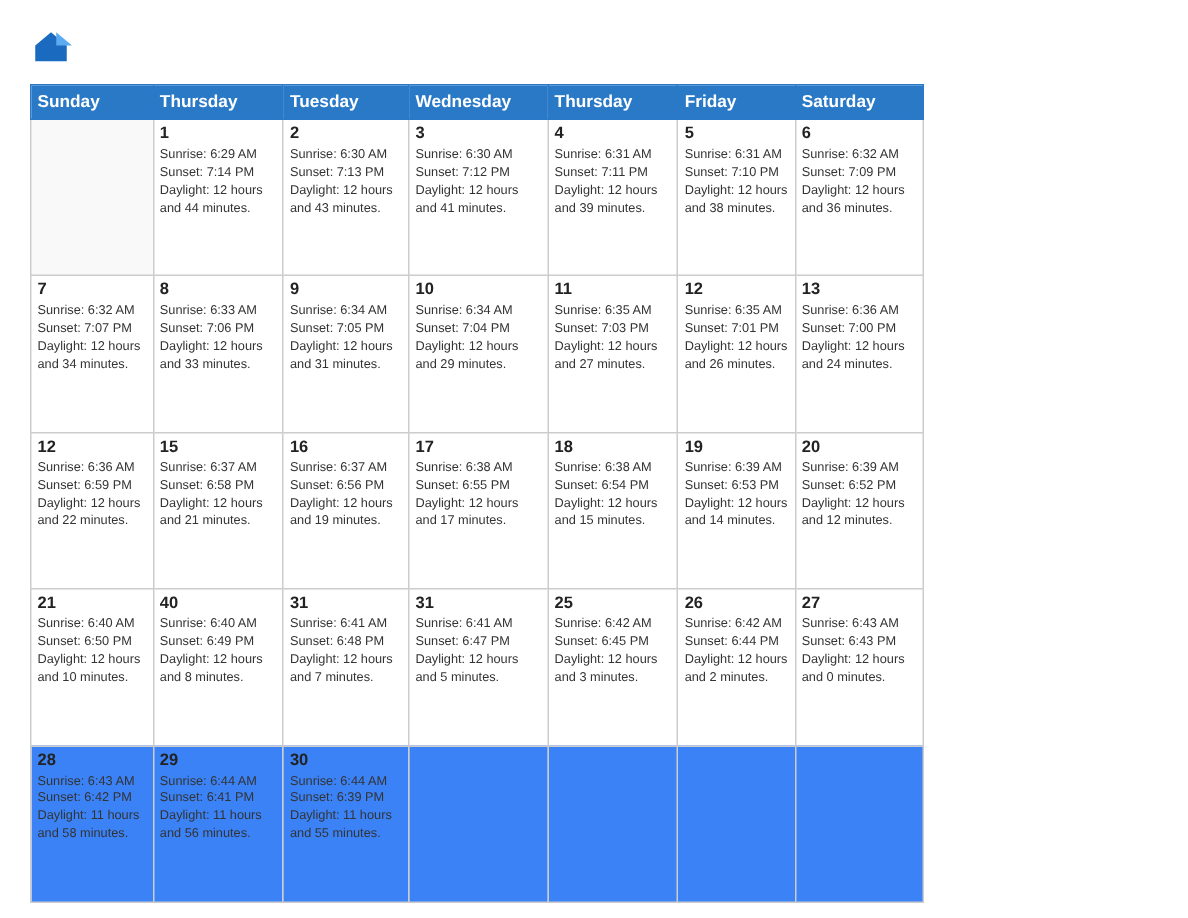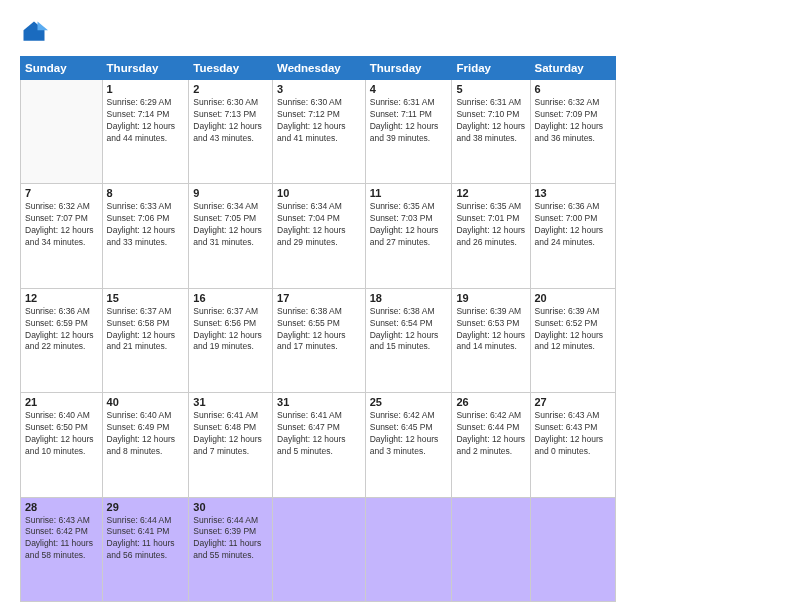--- a/index.html
+++ b/index.html
@@ -81,21 +81,21 @@
       font-size: 9px;
       color: #333;
       width: 113px;
       min-height: 70px;
       background: #fff;
     }
     tbody tr td.empty {
       background: #f9f9f9;
     }
     tbody tr:last-child td {
-      background: #c4b5fd;
+      background: #3b82f6;
     }
     .day-number {
       font-size: 11px;
       font-weight: bold;
       color: #222;
       display: block;
       margin-bottom: 2px;
     }
     .day-info {
       font-size: 8.5px;

